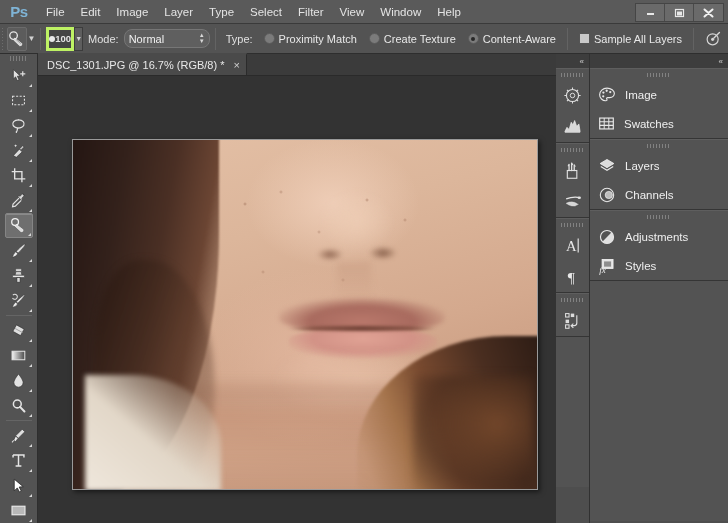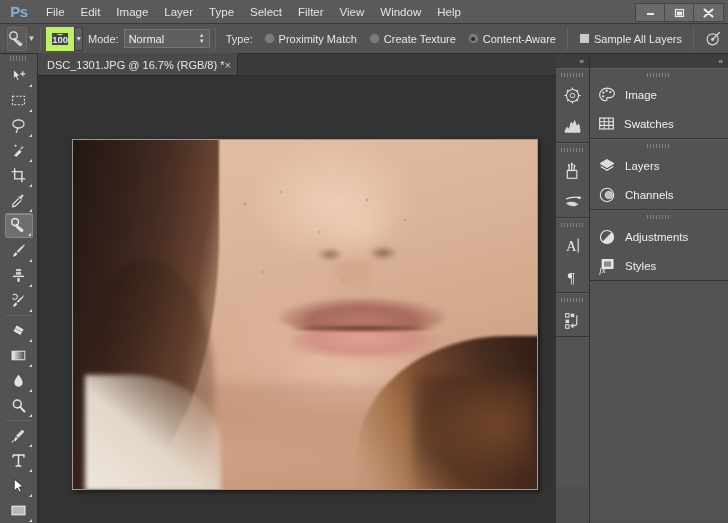--- a/index.html
+++ b/index.html
@@ -82,42 +82,42 @@
   }
   .sep {
     width: 1px; height: 22px;
     background: #464646;
     border-right: 1px solid #636363;
     margin: 0 5px;
   }
   .brush-box {
     width: 30px; height: 24px;
     background: #444;
-    border: 6px solid #bef264;
-    display: flex; flex-direction: column;
+    border: 3px solid #bef264;
+    display: flex; flex-direction: row;
     align-items: center; justify-content: flex-start;
     padding-top: 1px;
   }
   .brush-dot {
     width: 6px; height: 6px; border-radius: 50%;
     background: #e8e8e8; margin-bottom: 0px;
   }
   .brush-num { font-size: 9.5px; color: #e6e6e6; font-weight: bold; line-height: 10px; }
   .brush-arrow {
     width: 12px; height: 24px;
     background: #5e5e5e; border: 1px solid #3c3c3c;
     display: flex; align-items: center; justify-content: center;
     color: #d5d5d5; font-size: 7px;
   }
   .opt-label { font-size: 11px; color: #e0e0e0; margin: 0 5px; white-space: nowrap; }
   .opt-select {
     height: 19px; min-width: 86px;
     background: #5f5f5f;
     border: 1px solid #767676;
-    border-radius: 0;
+    border-radius: 8px;
     display: flex; align-items: center; justify-content: space-between;
     padding: 0 4px;
     font-size: 11px; color: #f0f0f0;
   }
   .spin { display: flex; flex-direction: column; gap: 1px; color: #d8d8d8; font-size: 6px; line-height: 5px; }
   .radio-wrap, .check-wrap {
     display: flex; align-items: center; gap: 4px;
     margin: 0 6px; cursor: pointer;
   }
   .radio {
@@ -190,21 +190,21 @@
     border-bottom: 1px solid #2a2a2a;
     display: flex; align-items: flex-end;
   }
   .doc-tab {
     height: 22px;
     background: #4a4a4a;
     border-right: 1px solid #2b2b2b;
     border-top: 2px solid #4a4a4a;
     display: flex; align-items: center;
     padding: 0 6px 0 9px;
-    gap: 0;
+    gap: 9px;
     cursor: pointer;
   }
   .doc-tab-title { font-size: 11px; color: #e8e8e8; white-space: nowrap; }
   .doc-tab-close { font-size: 11px; color: #d0d0d0; cursor: pointer; line-height: 1; }
 
   
   .canvas-area {
     position: absolute; top: 76px; left: 38px;
     width: 550px; height: 447px;
     background: #333333;

